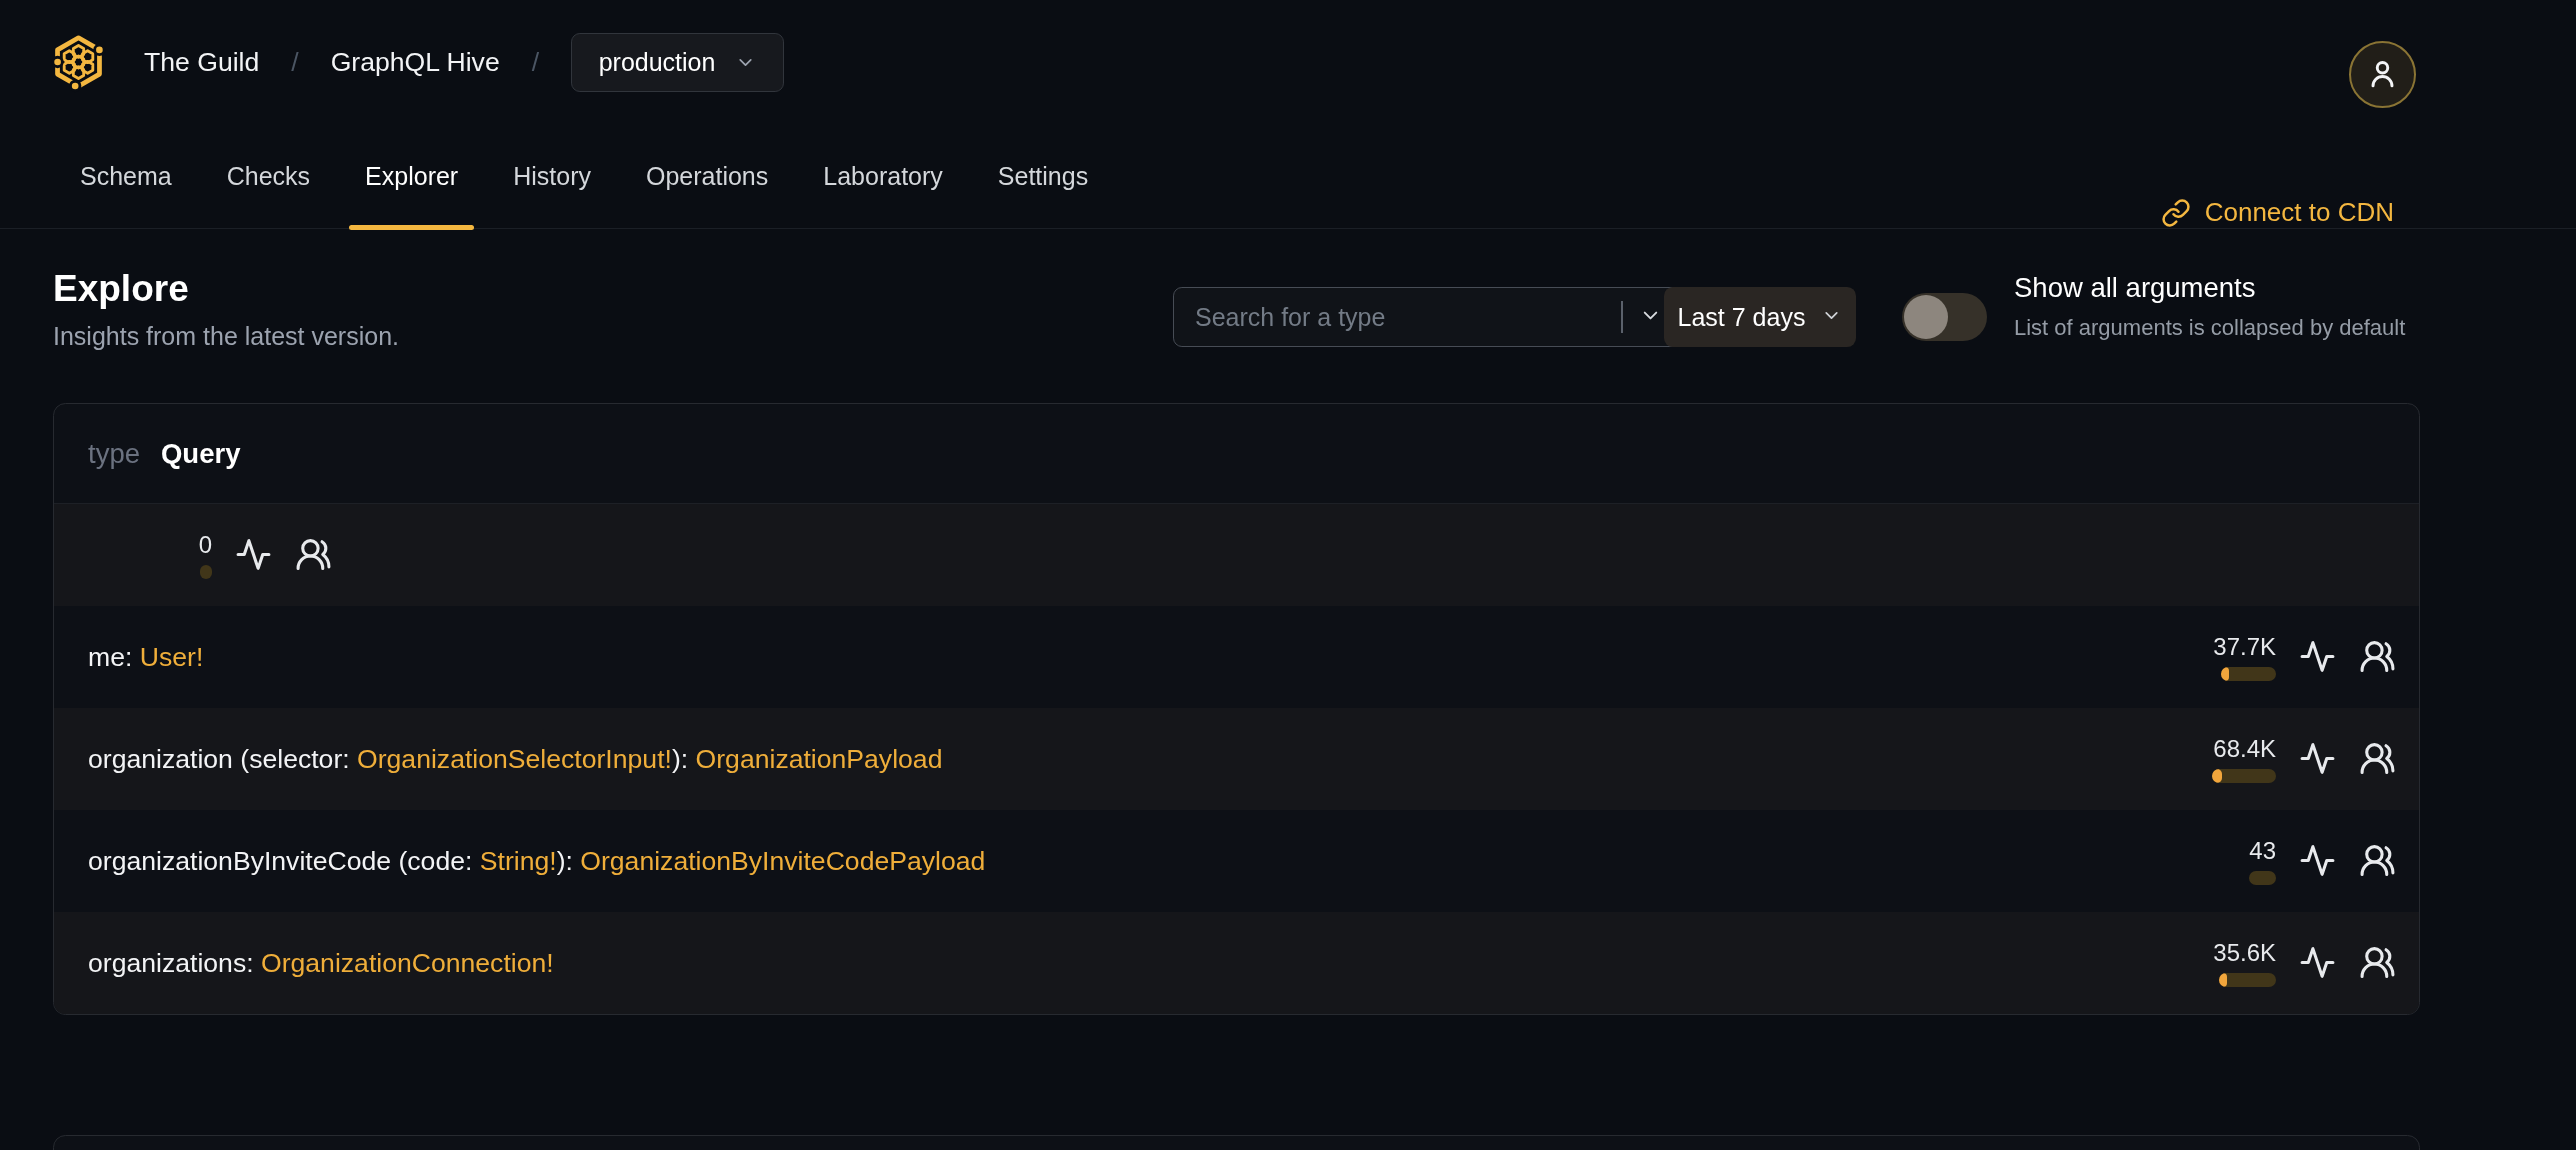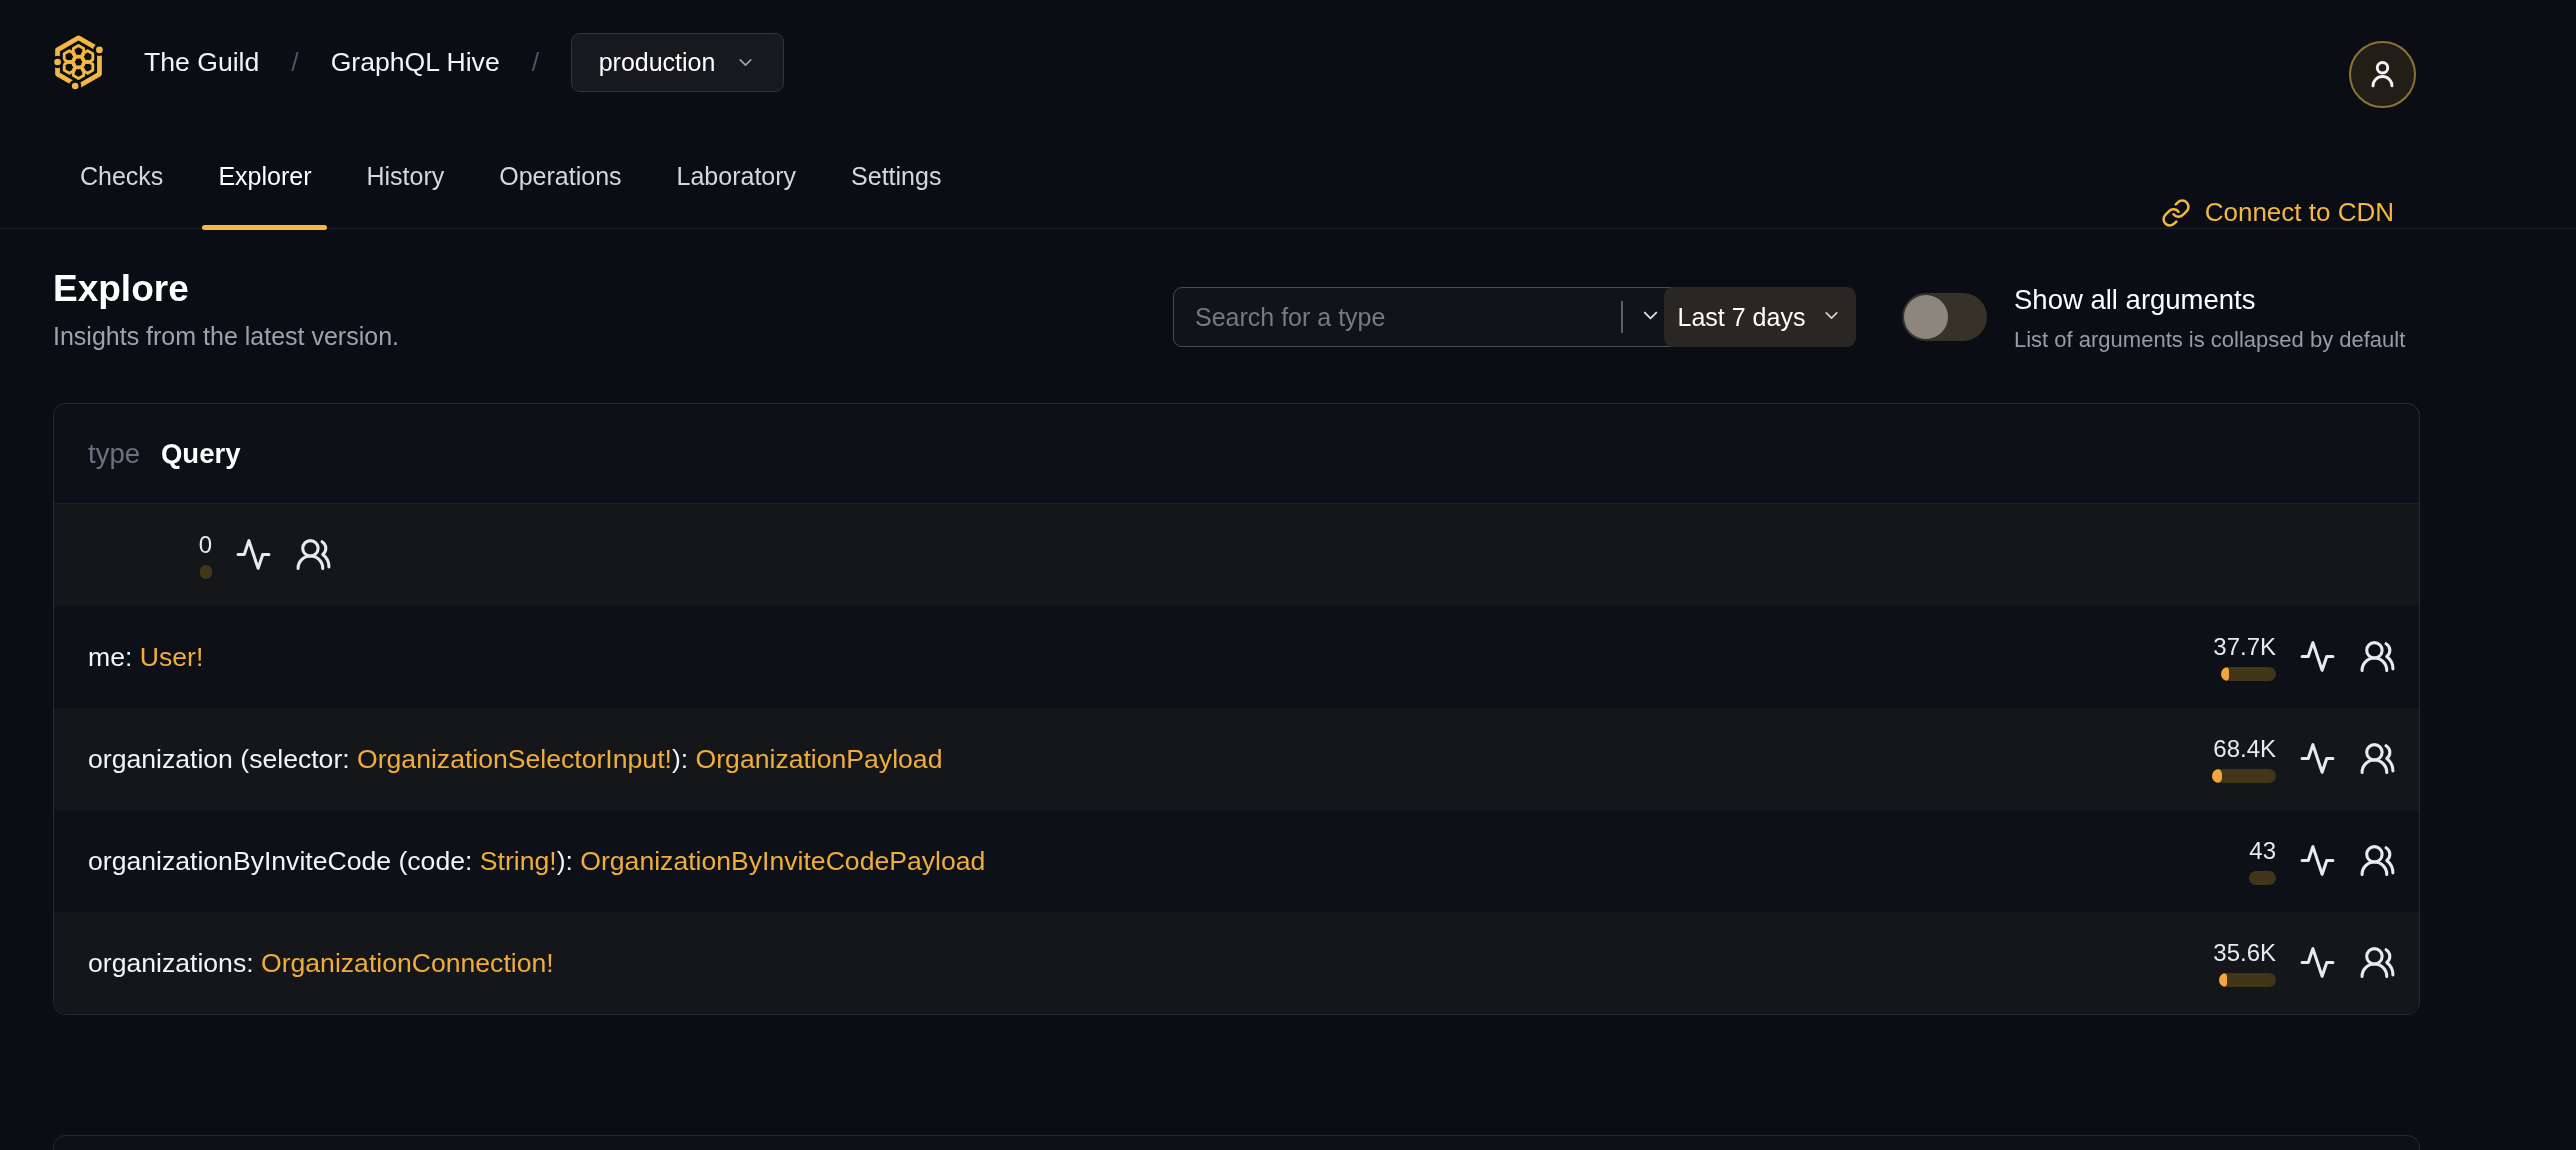--- a/index.html
+++ b/index.html
@@ -58,21 +58,21 @@
   .period { position:absolute; left:1664px; top:287px; width:192px; height:60px;
     background:#2a2623; border-radius:8.9px; display:flex; align-items:center;
     justify-content:center; gap:16px; font-size:25px; color:#fff; cursor:pointer; }
   .period svg { width:21px; height:21px; color:#cfd2d6; }
 
   .toggle { position:absolute; left:1902px; top:293px; width:85px; height:48px;
     border-radius:24px; background:#363129; cursor:pointer; }
   .toggle-knob { position:absolute; left:1.8px; top:1.8px; width:44px; height:44px;
     border-radius:50%; background:#8d867e; }
 
-  .argblock { position:absolute; left:2014px; top:284px; width:417px; }
+  .argblock { position:absolute; left:2014px; top:272px; width:417px; }
   .arg-label { font-size:27.5px; color:#fff; font-weight:500; }
   .arg-hint { margin-top:11px; font-size:22px; color:#959ca6; }
 
   
   .card { position:absolute; left:53px; top:403px; width:2367px;
     background:var(--card-bg); border:1.8px solid var(--border); border-radius:12.4px;
     overflow:hidden; }
   .card-header { height:100px; display:flex; align-items:center; gap:21px;
     padding:0 34px; border-bottom:0.9px solid #1d2026; font-size:27.5px; }
   .kind { color:var(--dim); }
@@ -134,20 +134,21 @@
   <div class="avatar">
     <span><svg viewBox="0 0 24 24" fill="none" stroke="currentColor" stroke-width="2" stroke-linecap="round" stroke-linejoin="round">
           <circle cx="12" cy="8" r="3.6"></circle>
           <path d="M5.5 20.5a6.5 6.5 0 0 1 13 0"></path>
         </svg></span>
   </div>
 </div>
 
 <div class="nav">
   <div class="tabs" id="tabs">
+      <div class="tab">Schema</div>
       <div class="tab">Checks</div>
       <div class="tab active">Explorer</div>
       <div class="tab">History</div>
       <div class="tab">Operations</div>
       <div class="tab">Laboratory</div>
       <div class="tab">Settings</div>
     </div>
   <div class="cdn">
     <span>
         <svg viewBox="0 0 24 24" fill="none" stroke="currentColor" stroke-width="2" stroke-linecap="round" stroke-linejoin="round">

